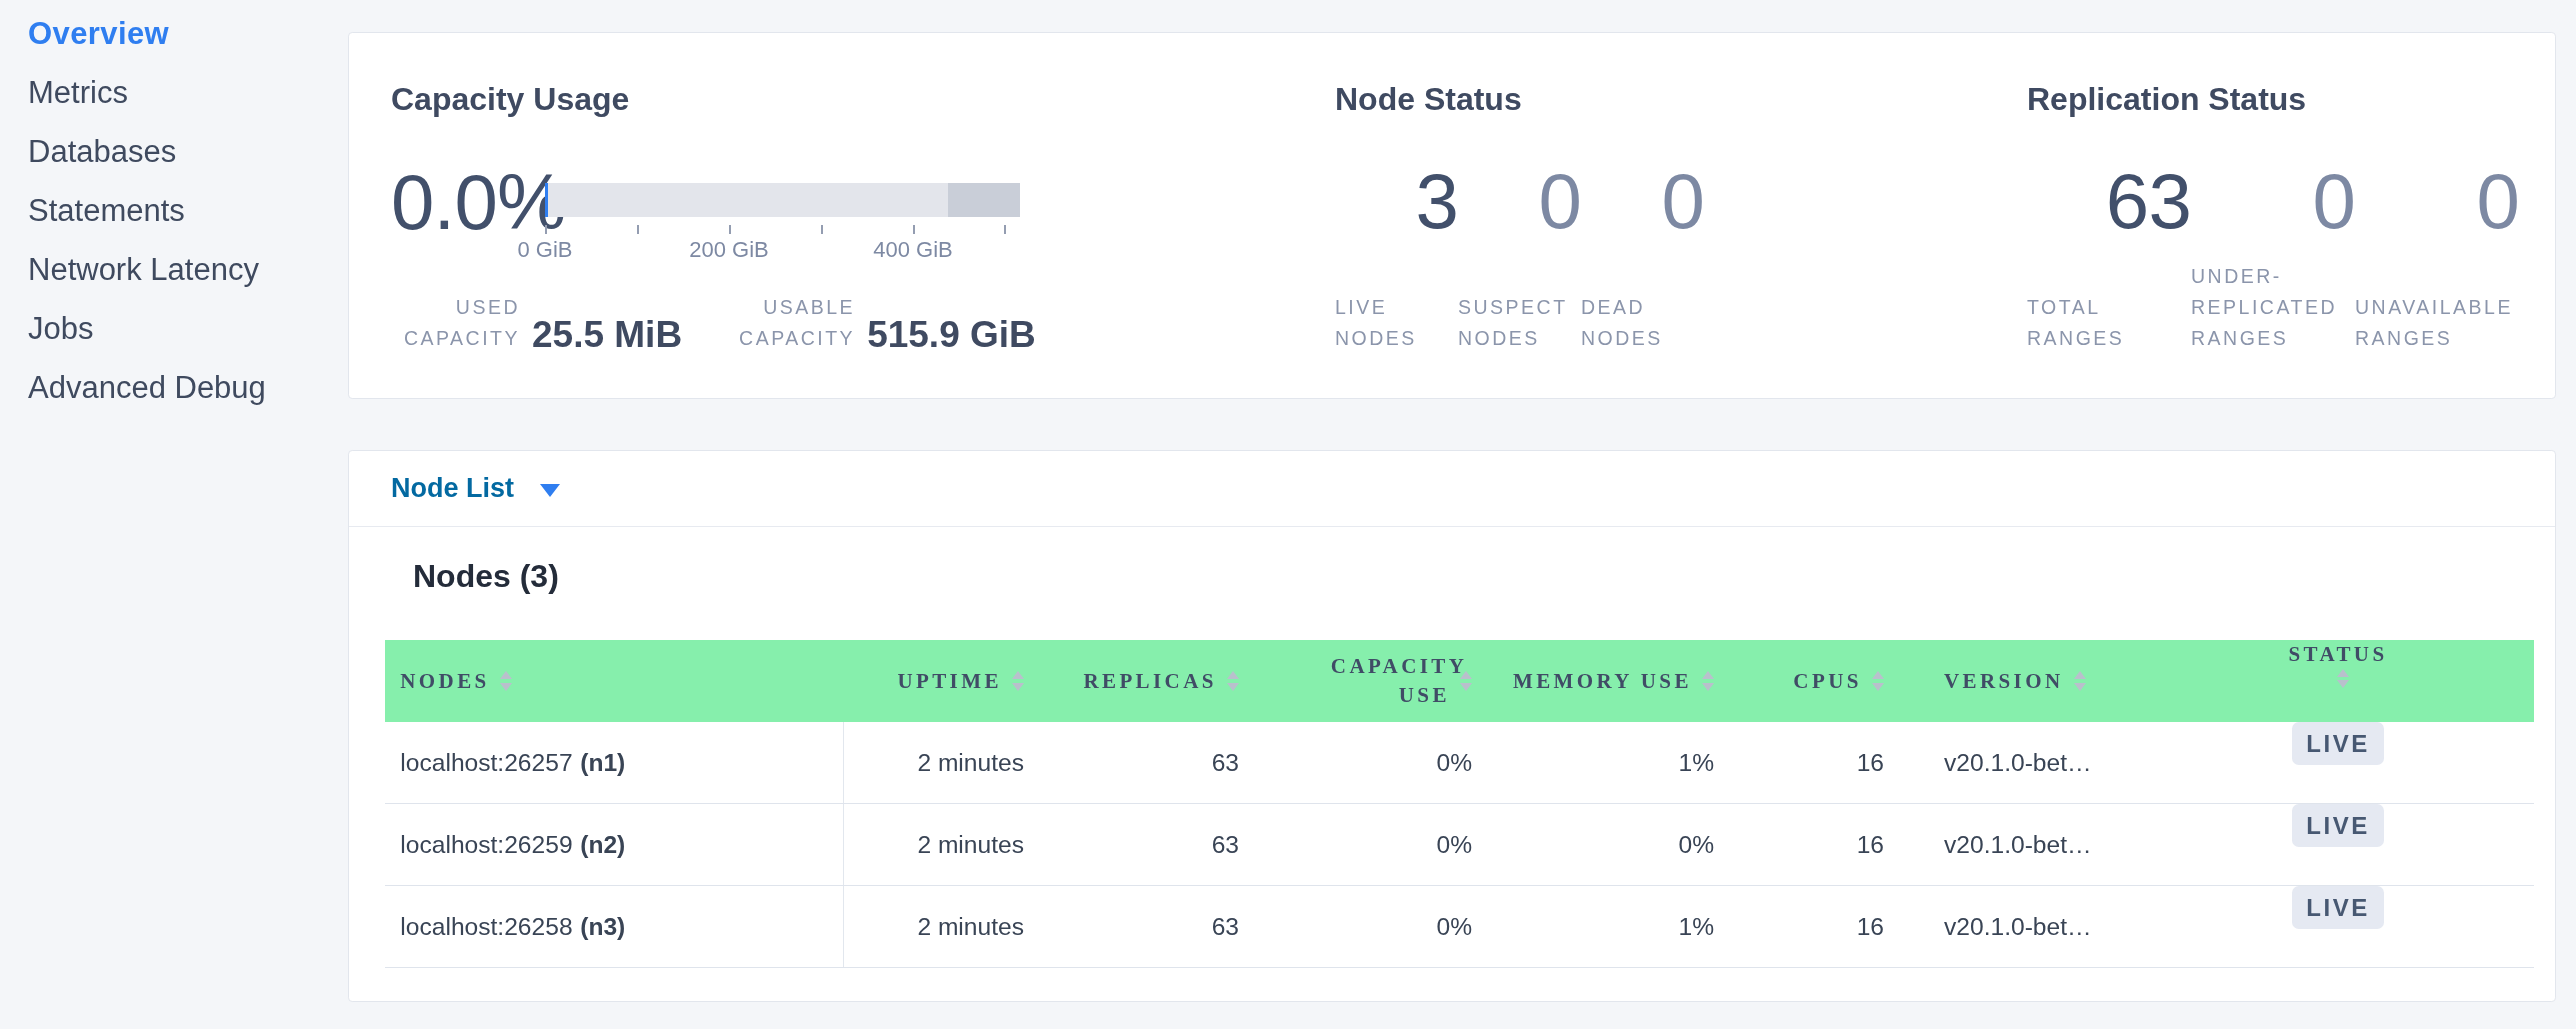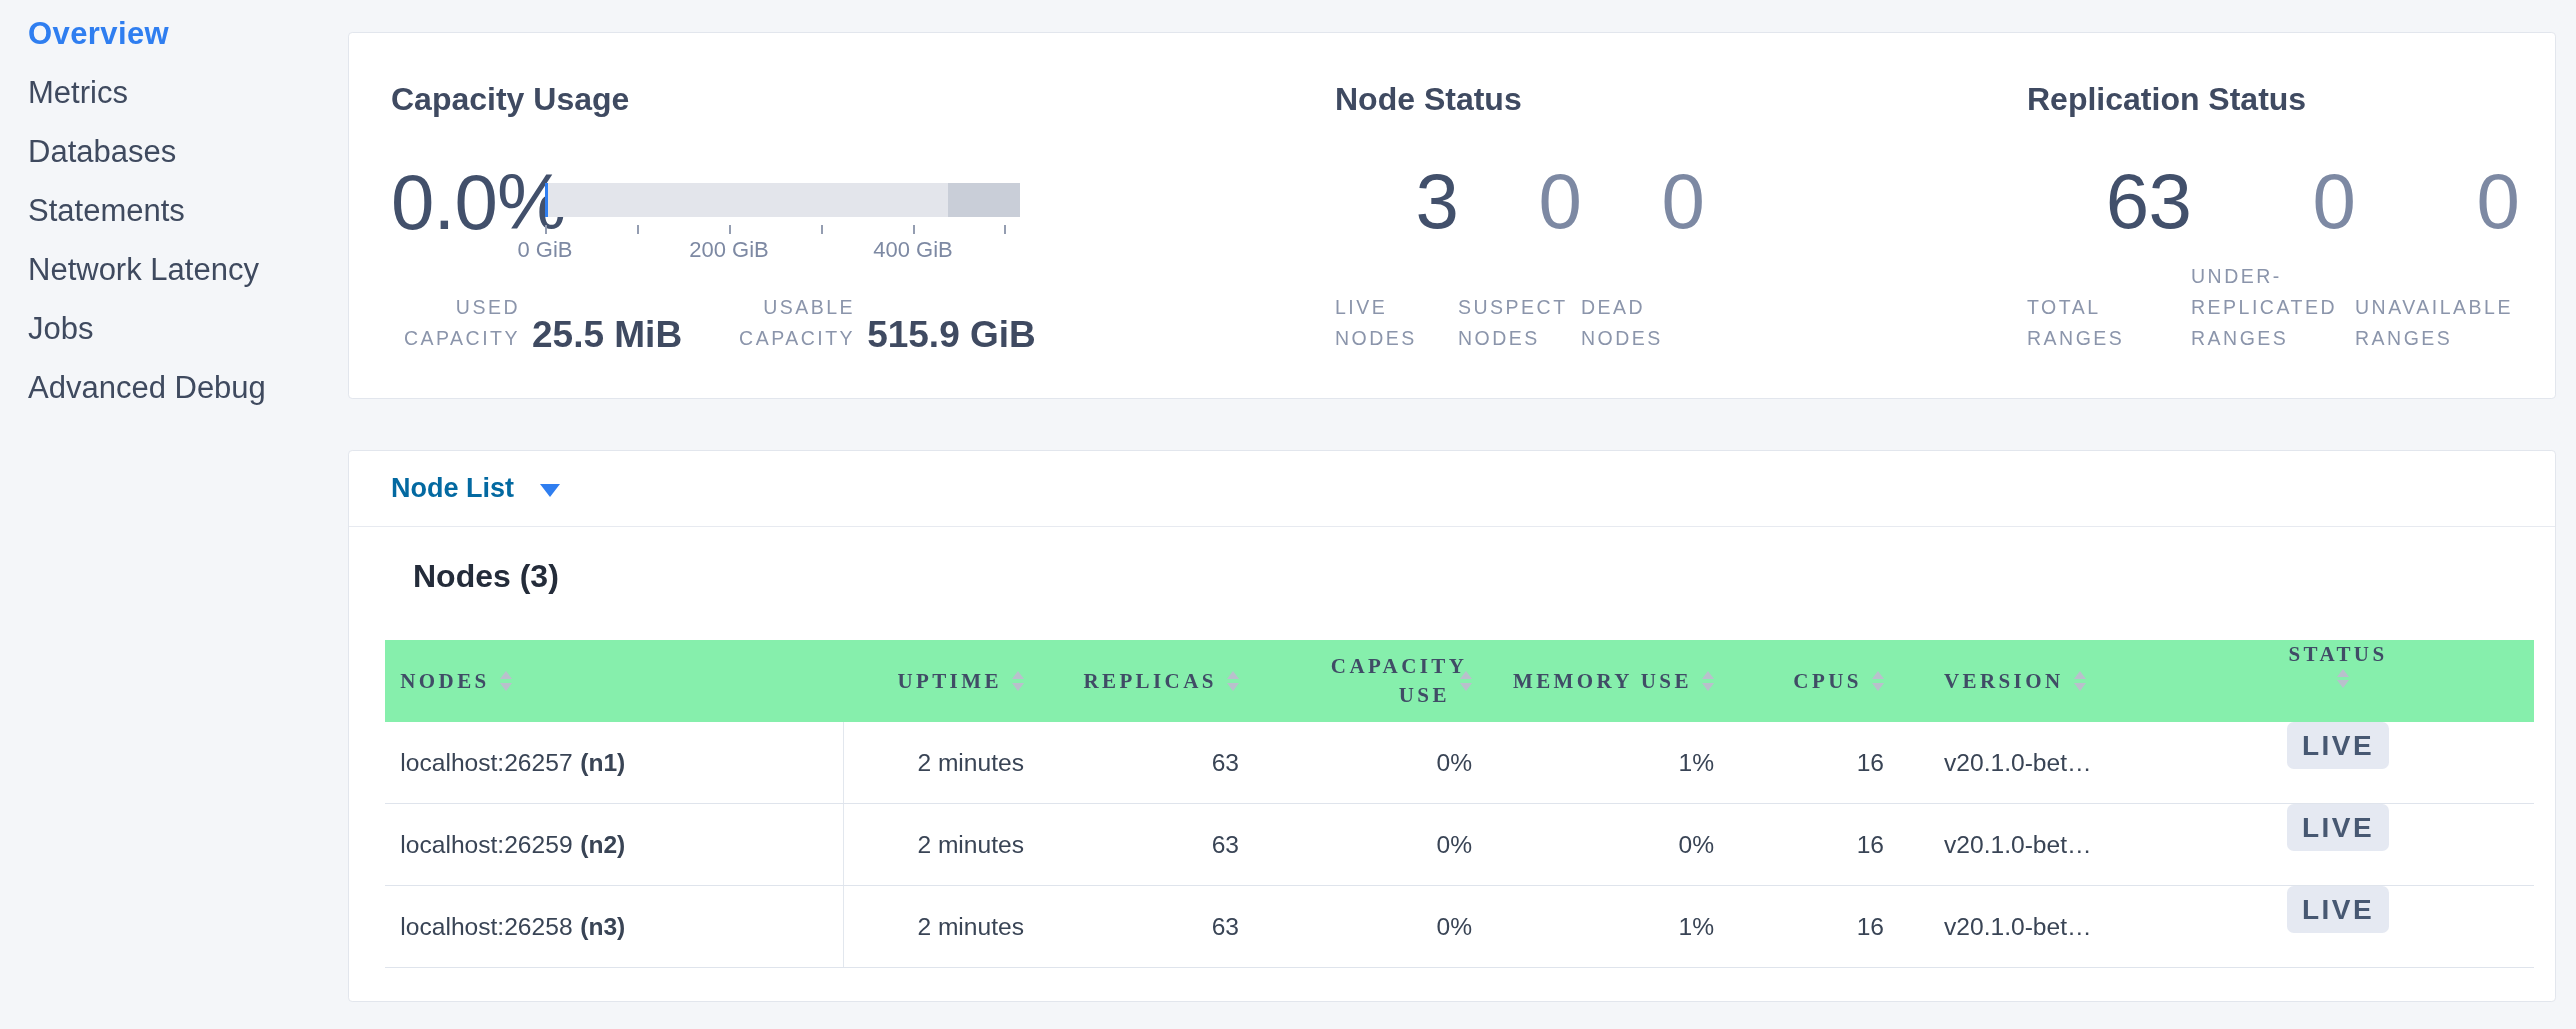--- a/index.html
+++ b/index.html
@@ -70,21 +70,21 @@
   .right { justify-content:flex-end; padding-right:36px; text-align:right; }
   .left1 { padding-left:15.3px; }
   .left7 { padding-left:24px; }
   .left8 { padding-left:17px;flex-direction:column; }
 
   .trow { height:82px; border-bottom:0.8px solid #dfe4ec; cursor:pointer; }
   .td { display:flex; align-items:center; }
   .td.cell-node { border-right:0.8px solid #e2e7ee; height:100%; }
   .host { white-space:nowrap; }
   .nid { font-weight:700; margin-left:7.6px; white-space:nowrap; }
-  .badge { background:#e5e9f2; color:#475872; font-weight:700; font-size:28px; letter-spacing:2.5px; padding:7.6px 14.4px; border-radius:6.8px; }
+  .badge { background:#e5e9f2; color:#475872; font-weight:700; font-size:24px; letter-spacing:2.5px; padding:7.6px 14.4px; border-radius:6.8px; }
 </style>
 </head>
 <body>
 
 <div class="page">
 
   <nav class="sidebar">
     <div class="nav-item active">Overview</div>
     <div class="nav-item">Metrics</div>
     <div class="nav-item">Databases</div>

